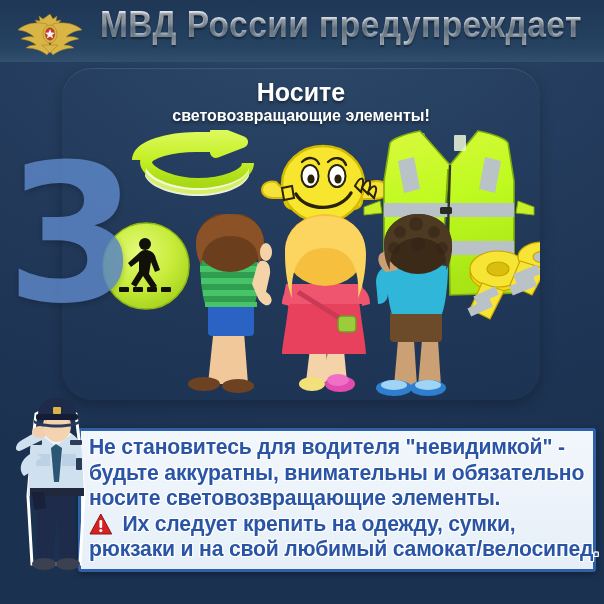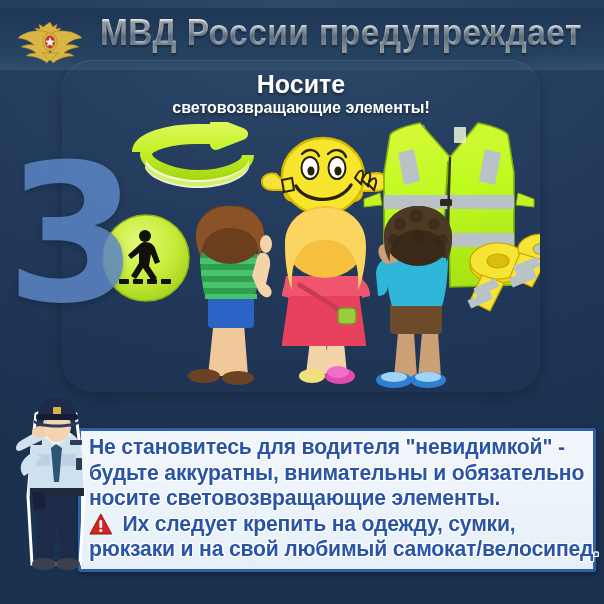--- a/index.html
+++ b/index.html
@@ -10,21 +10,21 @@
   }
   #poster {
     position:relative; width:604px; height:604px;
     background:
       radial-gradient(ellipse 120% 80% at 50% 0%, #2d4a6b 0%, #22395a 55%, #1b3150 100%);
     overflow:hidden;
   }
 
   
   .header {
-    position:absolute; left:0; top:8px; width:604px; height:62px;
+    position:absolute; left:0; top:0; width:604px; height:62px;
     background:linear-gradient(180deg,#1f3655 0%, #24405f 60%, #2a4868 100%);
     display:flex; align-items:center;
   }
   .header-sheen{
     position:absolute; left:0; bottom:0; width:100%; height:14px;
     background:linear-gradient(180deg, rgba(255,255,255,0.00), rgba(255,255,255,0.045));
     pointer-events:none;
   }
   .emblem { position:absolute; left:14px; top:8px; width:72px; height:48px; }
   .header-title {
@@ -50,21 +50,21 @@
     position:absolute; left:6px; top:140px;
     font-size:190px; font-weight:bold; line-height:1;
     color:#5b85c4; opacity:0.85;
     font-family:"DejaVu Sans", sans-serif;
     text-shadow:0 2px 6px rgba(0,0,0,0.25);
     z-index:3;
   }
 
   
   .panel {
-    position:absolute; left:62px; top:60px; width:478px; height:332px;
+    position:absolute; left:62px; top:68px; width:478px; height:332px;
     background:linear-gradient(170deg,#3b5c7e 0%, #375citalic 1%, #36567a 40%, #31506f 100%);
     border-radius:30px;
     box-shadow:inset 0 1px 0 rgba(255,255,255,0.10), 0 4px 14px rgba(0,0,0,0.25);
     overflow:hidden;
     z-index:2;
   }
   .panel-title {
     position:absolute; top:10px; left:0; width:100%;
     text-align:center; color:#ffffff; font-weight:bold;
     font-family:"Liberation Sans Narrow","Liberation Sans",sans-serif;

